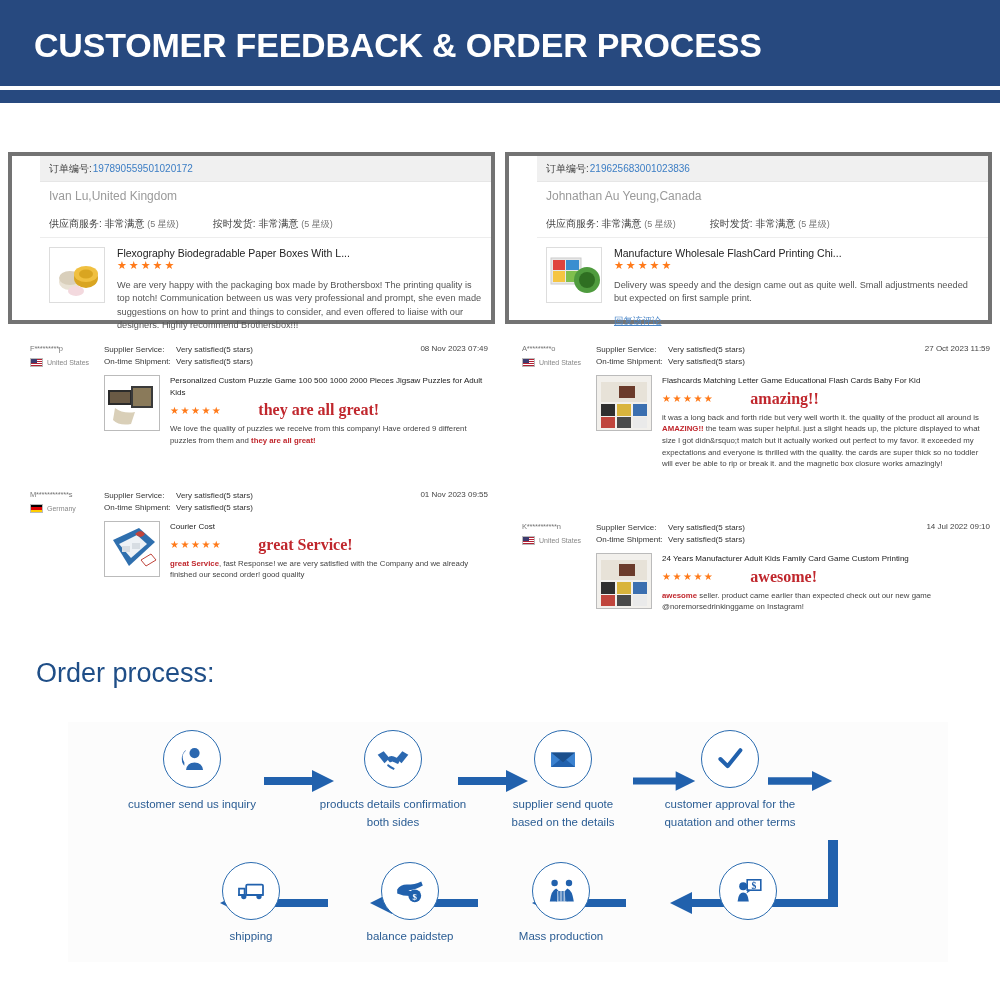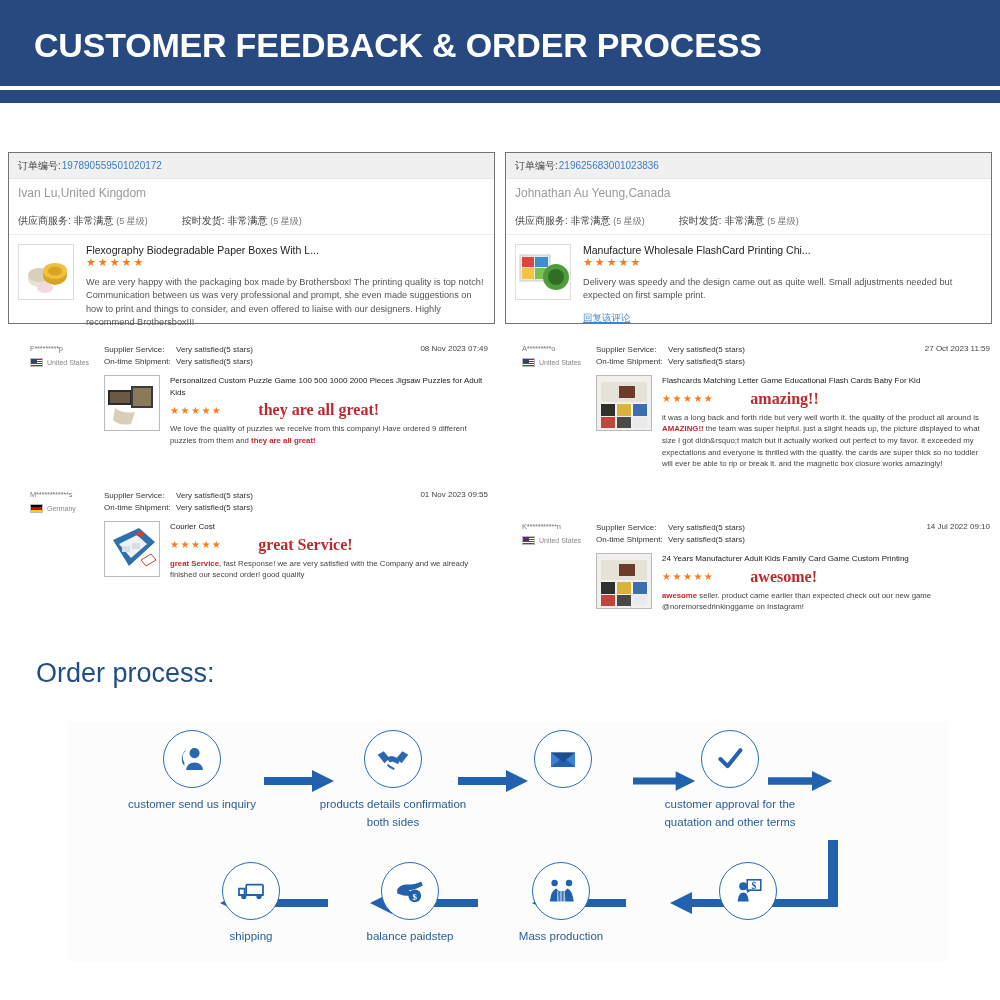--- a/index.html
+++ b/index.html
@@ -26,21 +26,21 @@
     position:absolute; left:0; top:90px; width:1000px; height:13px;
     background:#27497f;
   }
 
   
   .panels{
     position:absolute; left:0; top:152px; width:1000px; height:172px;
   }
   .panel{
     position:absolute; top:0; width:487px; height:172px;
-    background:#ffffff; border:1px solid #737373;
+    background:#ffffff; border:4px solid #737373;padding-left:28px;
   }
   .panel.left { left:8px; }
   .panel.right{ left:505px; }
 
   .panel-head{
     height:26px; background:#f0f0f0; border-bottom:1px solid #e6e6e6;
     display:flex; align-items:center; padding-left:9px;
     font-size:10px; color:#444;
   }
   .panel-head .num{ color:#3b7dc4; margin-left:1px; }
@@ -416,20 +416,22 @@
 
   <div class="node" style="left:410px; top:8px; width:170px;">
     <div class="circ">
       <svg viewBox="0 0 40 40" width="32" height="32">
         <rect x="5" y="12" width="30" height="18" fill="#2161ad"></rect>
         <path d="M5 12 L20 24 L35 12 Z" fill="#1b4f8c"></path>
         <path d="M5 30 L16 21 L5 12 Z" fill="#3b82d0"></path>
         <path d="M35 30 L24 21 L35 12 Z" fill="#3b82d0"></path>
       </svg>
     </div>
+    <div class="cap">supplier send quote
+based on the details</div>
   </div>
 
   <div class="arrow" style="left:565px; top:46px;">
     <svg width="64" height="26" viewBox="0 0 72 26">
         <path d="M0 9 H48 V2 L70 13 L48 24 V17 H0 Z" fill="#2161ad"></path>
       </svg>
   </div>
 
   <div class="node" style="left:562px; top:8px; width:200px;">
     <div class="circ">

